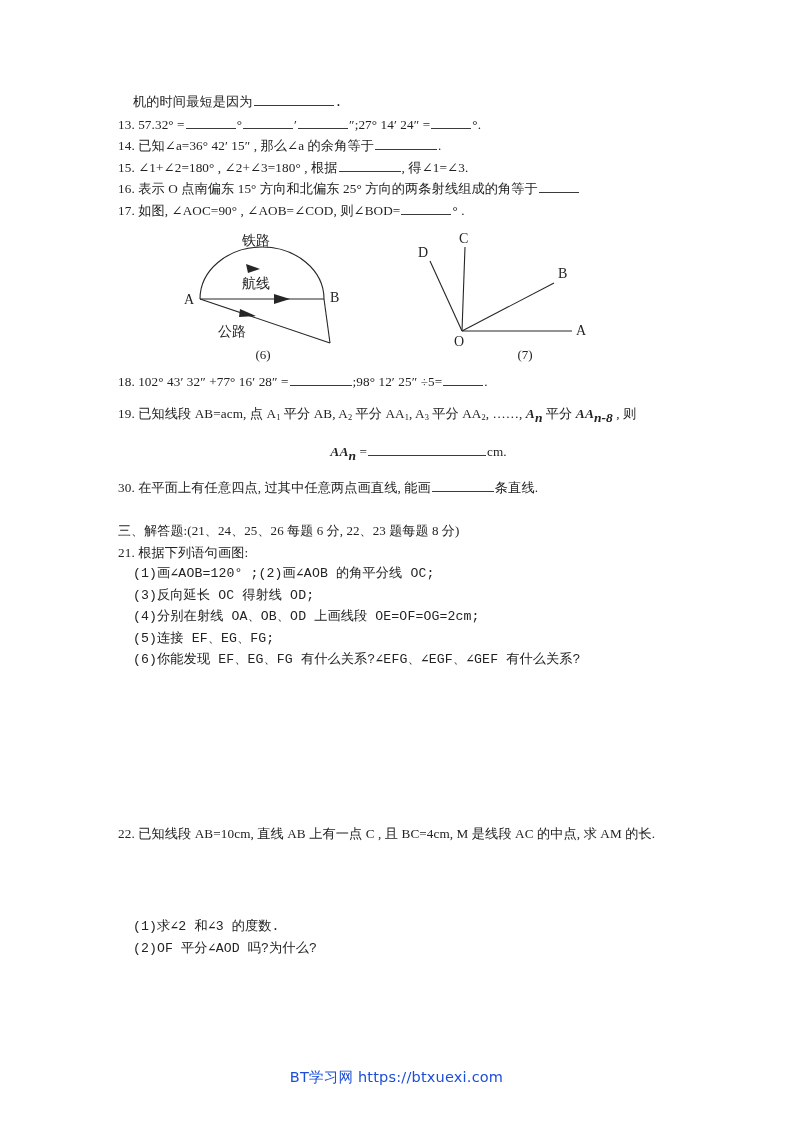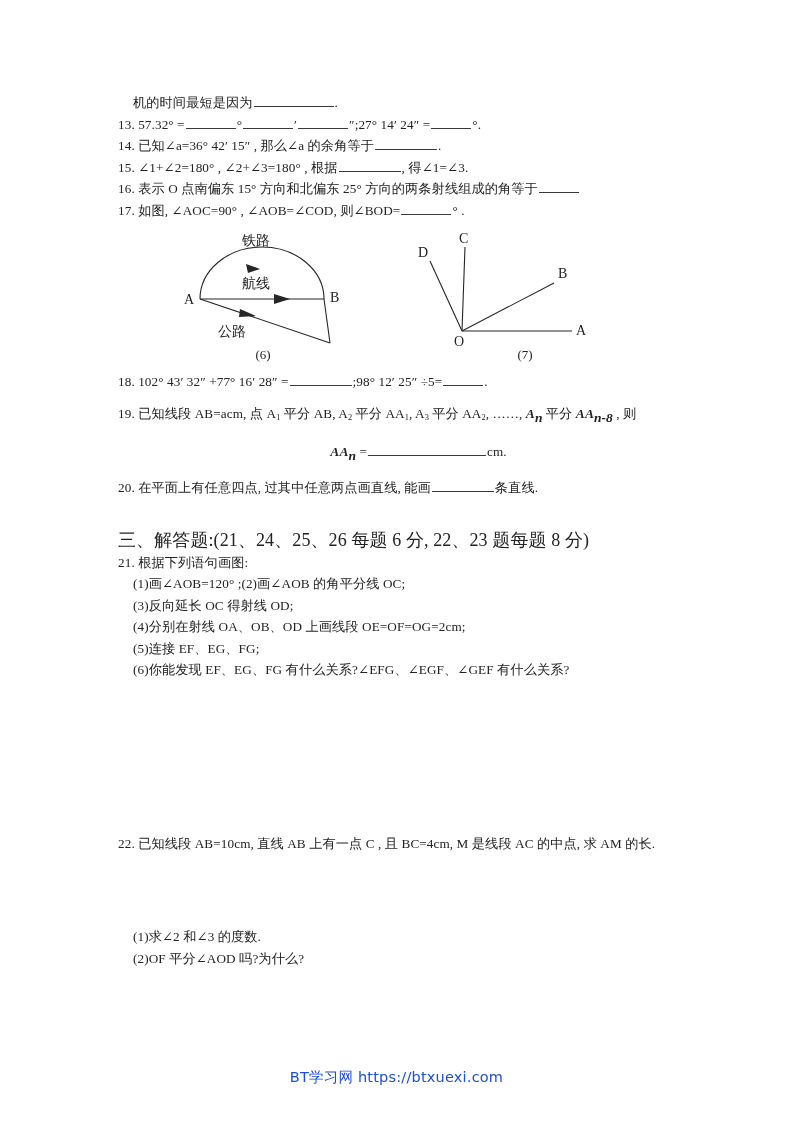--- a/index.html
+++ b/index.html
@@ -33,21 +33,21 @@
   }
 
   
   .q {
     font-size: 13.2px;
     line-height: 21.5px;
     letter-spacing: 0.1px;
     white-space: nowrap;
     color: #232323;
   }
-  .indent1 { padding-left: 15px; }
+  .indent1 { padding-left: 15px; font-family: Liberation Mono, monospace; }
   .indent2 { padding-left: 26px; text-align: center; }
 
   .blank {
     display: inline-block;
     border-bottom: 1px solid #3a3a3a;
     vertical-align: baseline;
     height: 13px;
     margin: 0 1px;
   }
   .b-sm { width: 40px; }
@@ -63,23 +63,23 @@
   }
 
   .mathit {
     font-family: "Liberation Serif", "DejaVu Serif", serif;
     font-style: italic;
     font-weight: bold;
     font-size: 13.5px;
   }
 
   .sect-head {
-    font-size: 18px;
+    font-size: 13px;
     line-height: 21.5px;
-    margin-top: 32px;
+    margin-top: 22px;
   }
 
   
   .gap-sm { height: 10px; }
   .gap-q19 { height: 13px; }
   .gap-blankarea-1 { height: 152px; }
   .gap-blankarea-2 { height: 72px; }
 
   
   .figures {
@@ -222,21 +222,21 @@
 
     <div class="gap-q19"></div>
 
     <div class="q indent2">
       <span class="mathit">AA</span><sub class="mathit">n</sub><span> =</span><span class="blank b-xxl"></span><span>cm.</span>
     </div>
 
     <div class="gap-sm"></div>
 
     <div class="q">
-      <span>20. 在平面上有任意四点, 过其中任意两点画直线, 能画</span><span class="blank b-lg"></span><span>条直线.</span>
+      <span>30. 在平面上有任意四点, 过其中任意两点画直线, 能画</span><span class="blank b-lg"></span><span>条直线.</span>
     </div>
 
     <div class="q sect-head">三、解答题:(21、24、25、26 每题 6 分, 22、23 题每题 8 分)</div>
 
     <div class="q">21. 根据下列语句画图:</div>
     <div class="q indent1">(1)画∠AOB=120° ;(2)画∠AOB 的角平分线 OC;</div>
     <div class="q indent1">(3)反向延长 OC 得射线 OD;</div>
     <div class="q indent1">(4)分别在射线 OA、OB、OD 上画线段 OE=OF=OG=2cm;</div>
     <div class="q indent1">(5)连接 EF、EG、FG;</div>
     <div class="q indent1">(6)你能发现 EF、EG、FG 有什么关系?∠EFG、∠EGF、∠GEF 有什么关系?</div>

